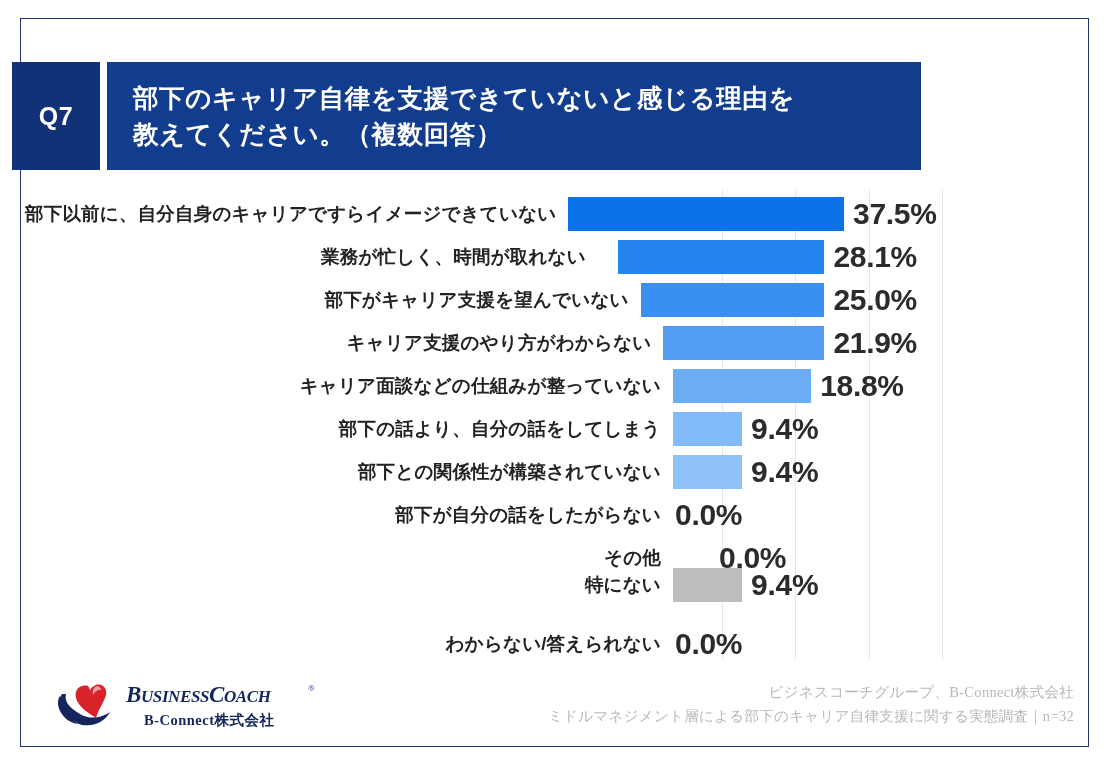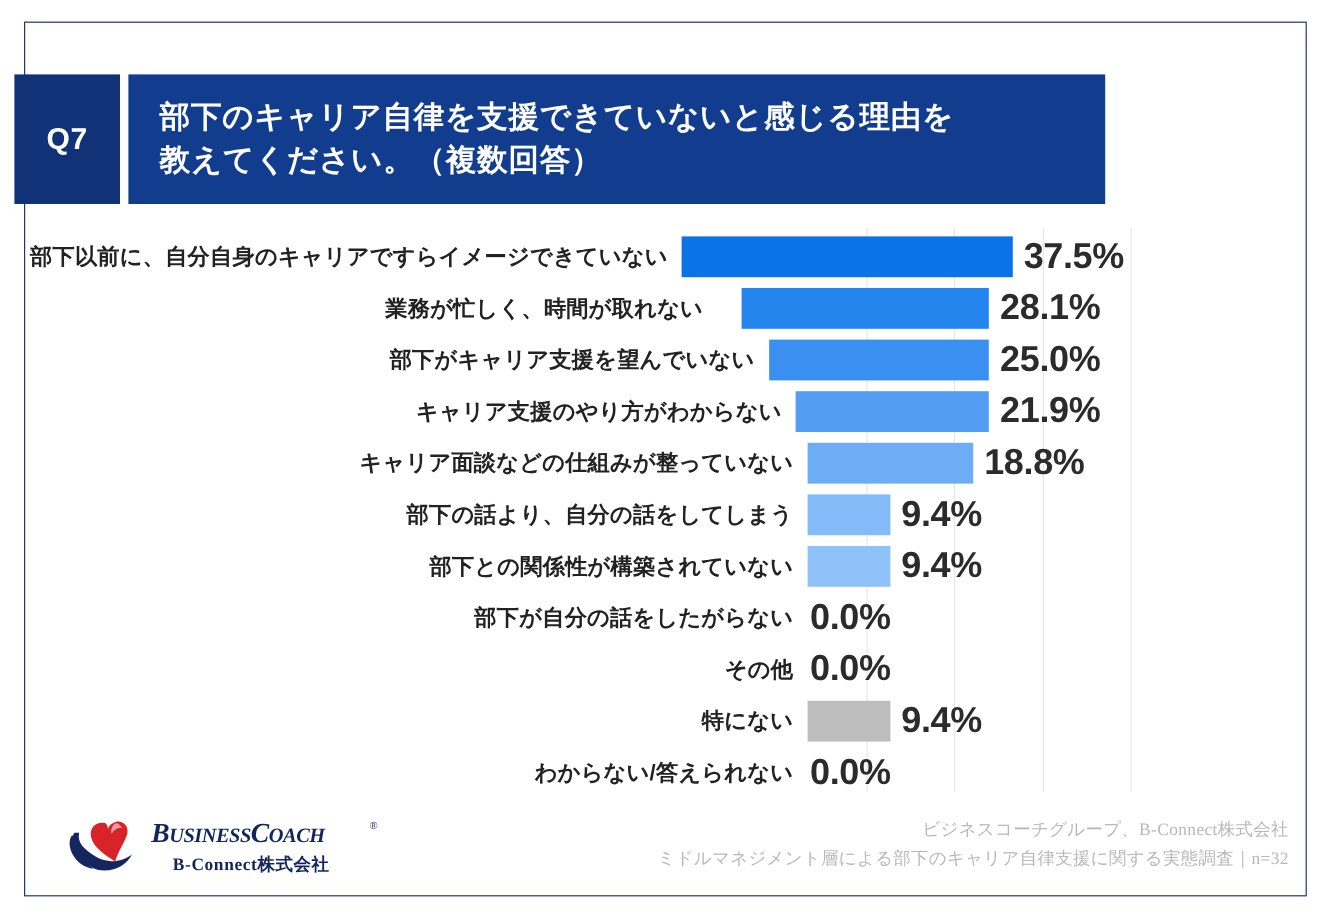--- a/index.html
+++ b/index.html
@@ -285,27 +285,27 @@
             <div class="bar" style="width: 69.09px; background: rgb(142, 194, 248);"></div>
             <div class="bar-value">9.4%</div>
           </div>
         </div>
         <div class="row" style="top: 301px;">
           <div class="row-label">部下が自分の話をしたがらない</div>
           <div class="bar-wrap">
             <div class="bar-value zero">0.0%</div>
           </div>
         </div>
-        <div class="row" style="top: 344px;">
+        <div class="row" style="top: 344px; gap: 44px;">
           <div class="row-label">その他</div>
           <div class="bar-wrap">
             <div class="bar-value zero">0.0%</div>
           </div>
         </div>
-        <div class="row" style="top: 387px;">
+        <div class="row" style="top: 371px;">
           <div class="row-label">特にない</div>
           <div class="bar-wrap">
             <div class="bar" style="width: 69.09px; background: rgb(189, 189, 189);"></div>
             <div class="bar-value">9.4%</div>
           </div>
         </div>
         <div class="row" style="top: 430px;">
           <div class="row-label">わからない/答えられない</div>
           <div class="bar-wrap">
             <div class="bar-value zero">0.0%</div>

